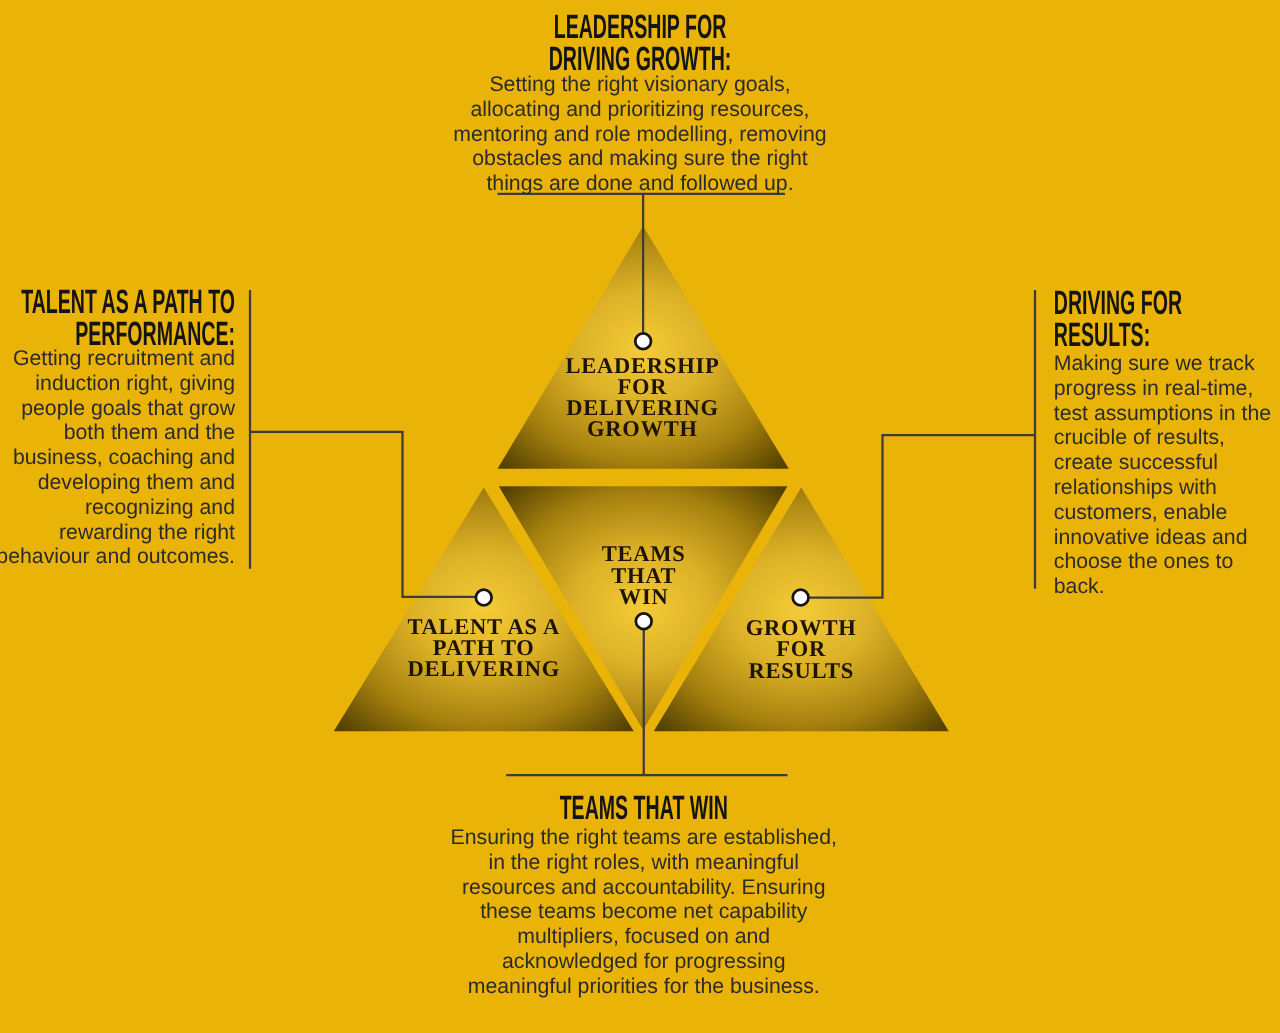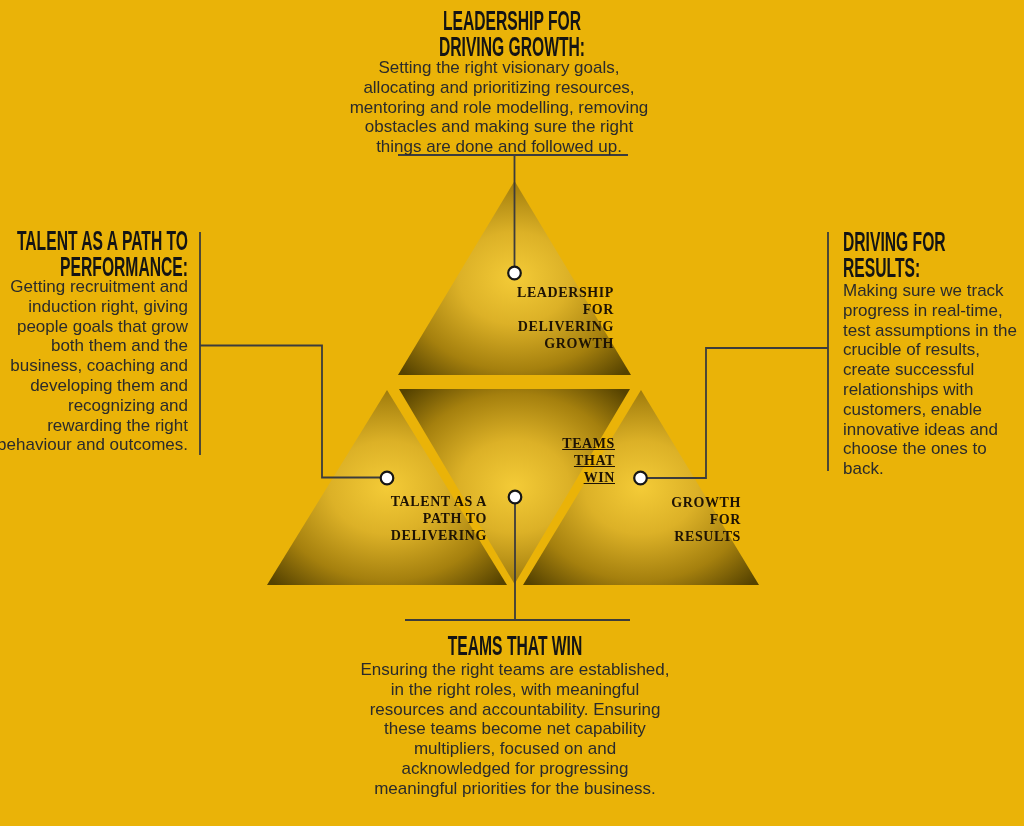--- a/index.html
+++ b/index.html
@@ -33,45 +33,45 @@
     color: #2b2b2b;
     white-space: pre-line;
   }
   .t-center { text-align: center; }
   .t-right  { text-align: right; }
   .t-left   { text-align: left; }
 
   .tri-label {
     font-family: "Liberation Serif", serif;
     font-weight: 700;
-    font-size: 14px;
+    font-size: 18px;
     line-height: 17px;
     letter-spacing: 0.6px;
     color: #1e1304;
-    text-align: right;
+    text-align: center;
     white-space: pre-line;
   }
 
   
   #ann-top-heading    { left: 262px;  top: 8px;   width: 500px; }
-  #ann-top-body       { left: 329px;  top: 58px;  width: 340px; text-align: center; }
+  #ann-top-body       { left: 342px;  top: 58px;  width: 340px; text-align: center; }
 
   #ann-left-heading   { left: -212px; top: 228px; width: 400px; }
   #ann-left-body      { left: -12px;  top: 277px; width: 200px; }
 
   #ann-right-heading  { left: 843px;  top: 229px; width: 400px; }
   #ann-right-body     { left: 843px;  top: 281px; width: 200px; }
 
   #ann-bottom-heading { left: 265px;  top: 633px; width: 500px; }
   #ann-bottom-body    { left: 330px;  top: 660px; width: 370px; }
 
   
   #lbl-top    { left: 414px; top: 284px; width: 200px; }
   #lbl-left   { left: 287px; top: 493px; width: 200px; }
-  #lbl-center { left: 415px; top: 435px; width: 200px; text-decoration: underline; }
+  #lbl-center { left: 415px; top: 435px; width: 200px; }
   #lbl-right  { left: 541px; top: 494px; width: 200px; }
 </style>
 </head>
 <body>
 
 <div class="canvas">
 
   <svg class="svg-layer" width="1024" height="826" viewBox="0 0 1024 826">
     <defs>
       <radialGradient id="goldGrad" cx="50%" cy="50%" r="68%">

